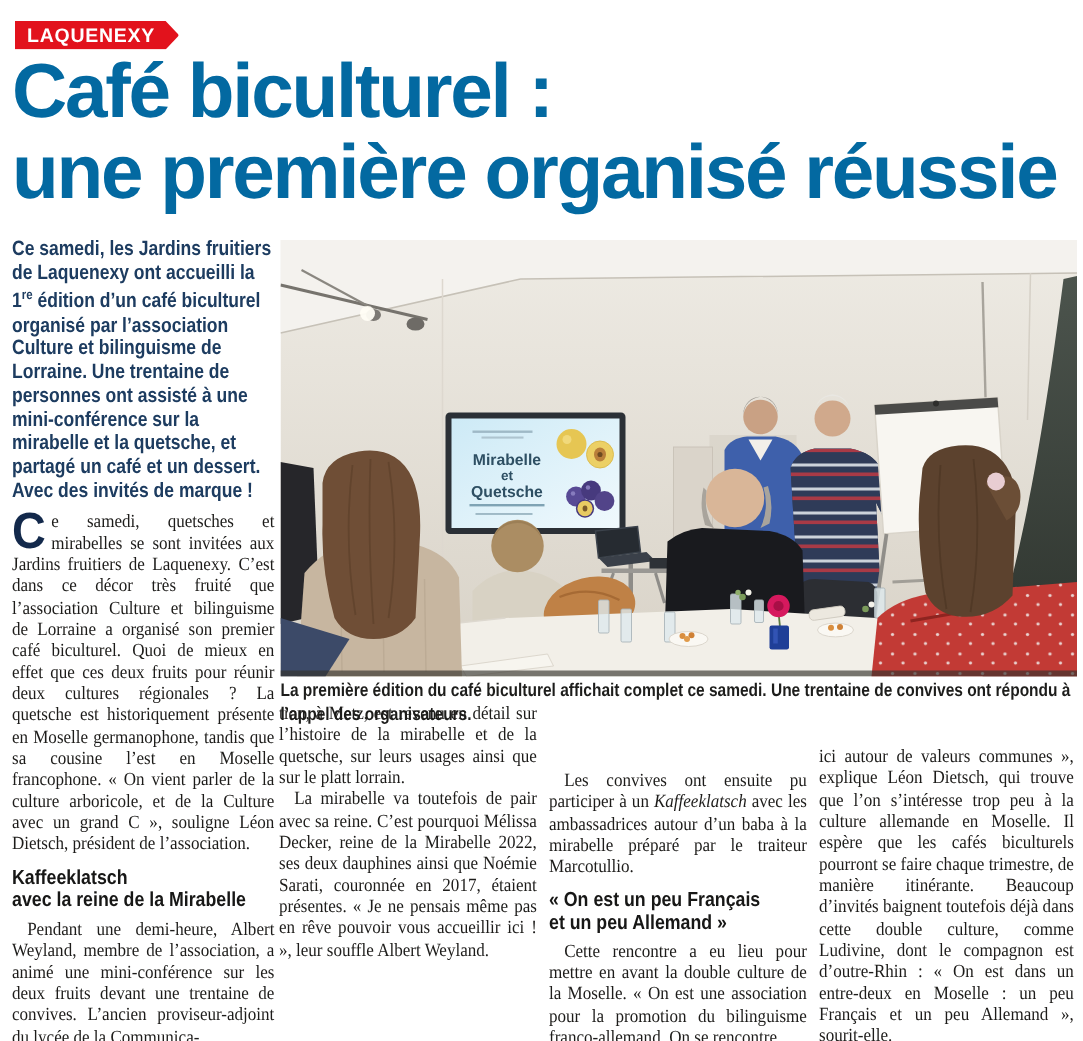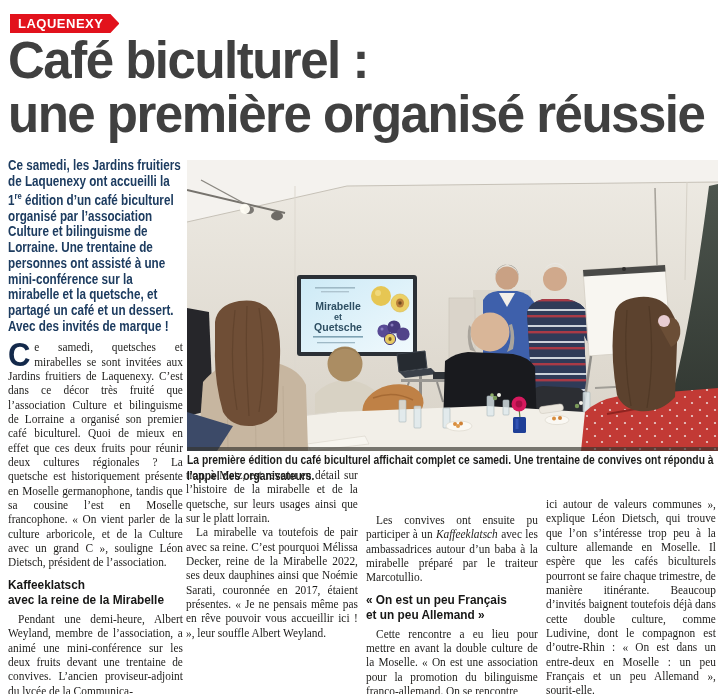--- a/index.html
+++ b/index.html
@@ -9,21 +9,21 @@
   .page{width:722px;height:694px;position:relative;}
 
   
   .tag{left:10px;top:14px;background:#e2121c;color:#fff;
        font-family:"Liberation Sans",sans-serif;font-weight:bold;font-size:13px;
        line-height:17px;padding:1px 16px 1px 8px;letter-spacing:.5px;
        clip-path:polygon(0 0,calc(100% - 9px) 0,100% 50%,calc(100% - 9px) 100%,0 100%);}
 
   
   .headline{left:8px;top:34px;width:712px;margin:0;
-       font-family:"Liberation Sans",sans-serif;font-weight:bold;color:#404040;
+       font-family:"Liberation Sans",sans-serif;font-weight:bold;color:#0369a1;
        font-size:51px;line-height:54px;letter-spacing:-1.5px;}
   .hl-line{display:block;}
 
   
   .col1{left:8px;top:158px;width:175px;}
   .col2{left:186px;top:468px;width:172px;}
   .col3{left:366px;top:513px;width:172px;}
   .col4{left:546px;top:497px;width:170px;}
 
   .lede{width:118%;transform:scaleX(.847);transform-origin:0 0;margin:0 0 6px 0;

